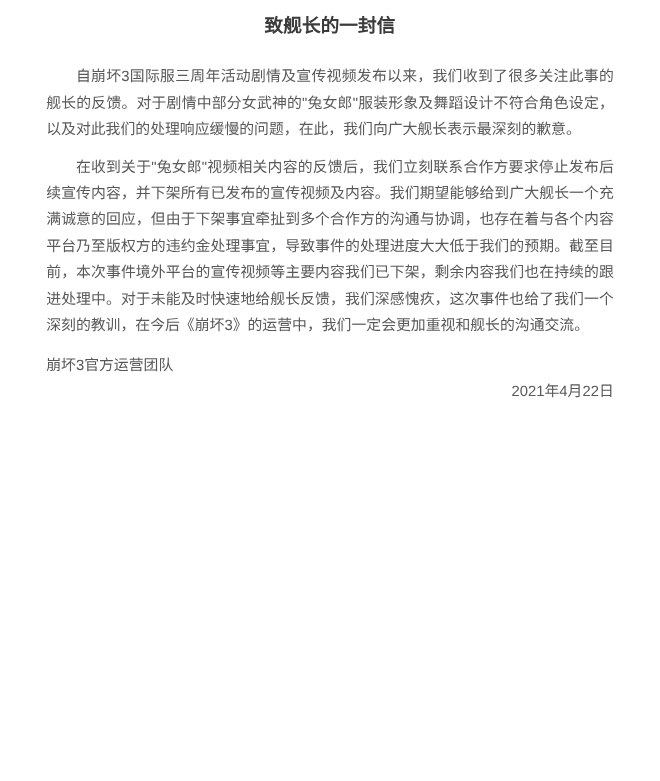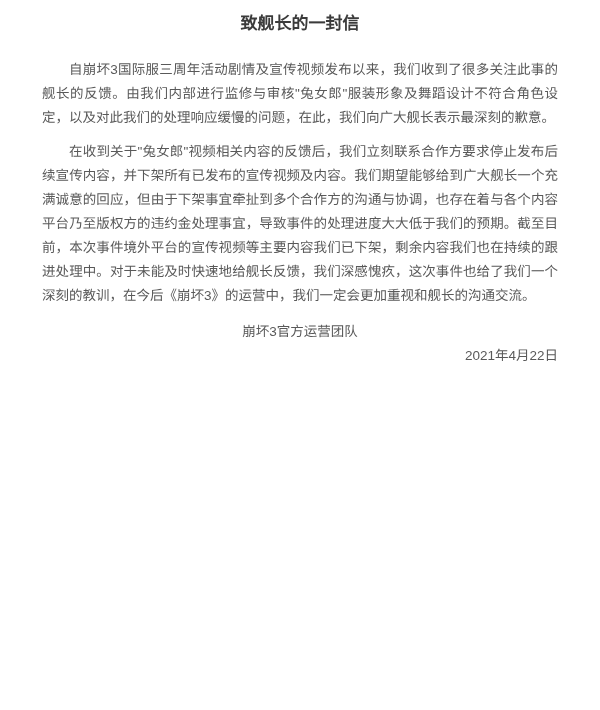--- a/index.html
+++ b/index.html
@@ -36,34 +36,34 @@
   .para {
     margin: 0 0 10px 0;
     text-indent: 2em;
     text-align: justify;
   }
   .para:last-of-type {
     margin-bottom: 0;
   }
   .signature {
     margin-top: 12px;
-    text-align: center;
+    text-align: left;
   }
   .date {
     text-align: right;
   }
 </style>
 </head>
 <body>
 
 <div class="letter">
   <h1 class="title">致舰长的一封信</h1>
 
 
-  <p class="para">自崩坏3国际服三周年活动剧情及宣传视频发布以来，我们收到了很多关注此事的舰长的反馈。由我们内部进行监修与审核"兔女郎"服装形象及舞蹈设计不符合角色设定，以及对此我们的处理响应缓慢的问题，在此，我们向广大舰长表示最深刻的歉意。</p>
+  <p class="para">自崩坏3国际服三周年活动剧情及宣传视频发布以来，我们收到了很多关注此事的舰长的反馈。对于剧情中部分女武神的"兔女郎"服装形象及舞蹈设计不符合角色设定，以及对此我们的处理响应缓慢的问题，在此，我们向广大舰长表示最深刻的歉意。</p>
 
 
   <p class="para">在收到关于"兔女郎"视频相关内容的反馈后，我们立刻联系合作方要求停止发布后续宣传内容，并下架所有已发布的宣传视频及内容。我们期望能够给到广大舰长一个充满诚意的回应，但由于下架事宜牵扯到多个合作方的沟通与协调，也存在着与各个内容平台乃至版权方的违约金处理事宜，导致事件的处理进度大大低于我们的预期。截至目前，本次事件境外平台的宣传视频等主要内容我们已下架，剩余内容我们也在持续的跟进处理中。对于未能及时快速地给舰长反馈，我们深感愧疚，这次事件也给了我们一个深刻的教训，在今后《崩坏3》的运营中，我们一定会更加重视和舰长的沟通交流。</p>
 
 
   <div class="signature">崩坏3官方运营团队</div>
 
   <div class="date">2021年4月22日</div>
 </div>
 

